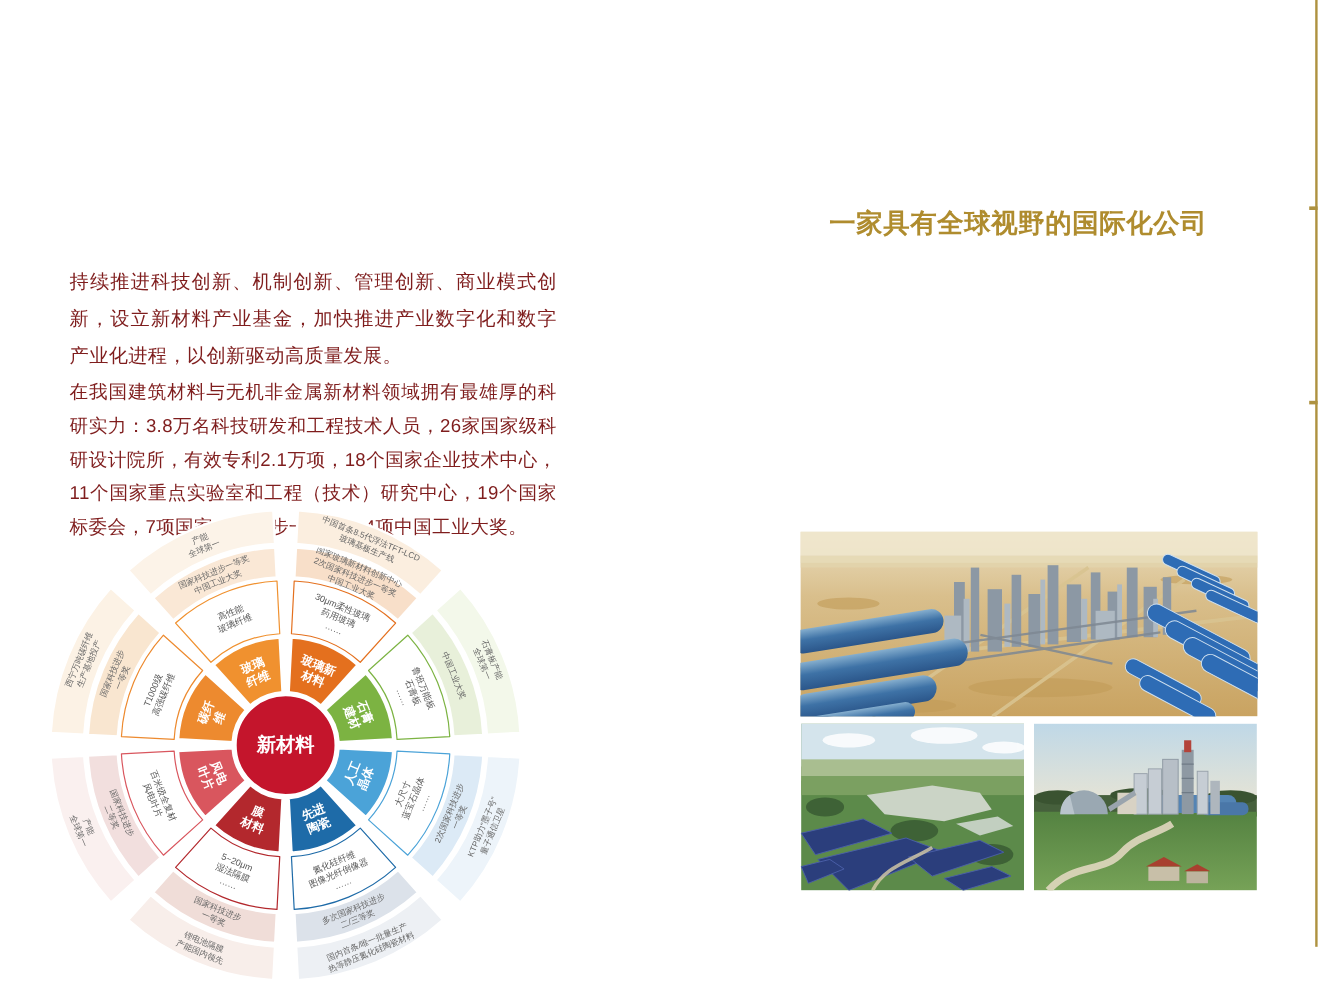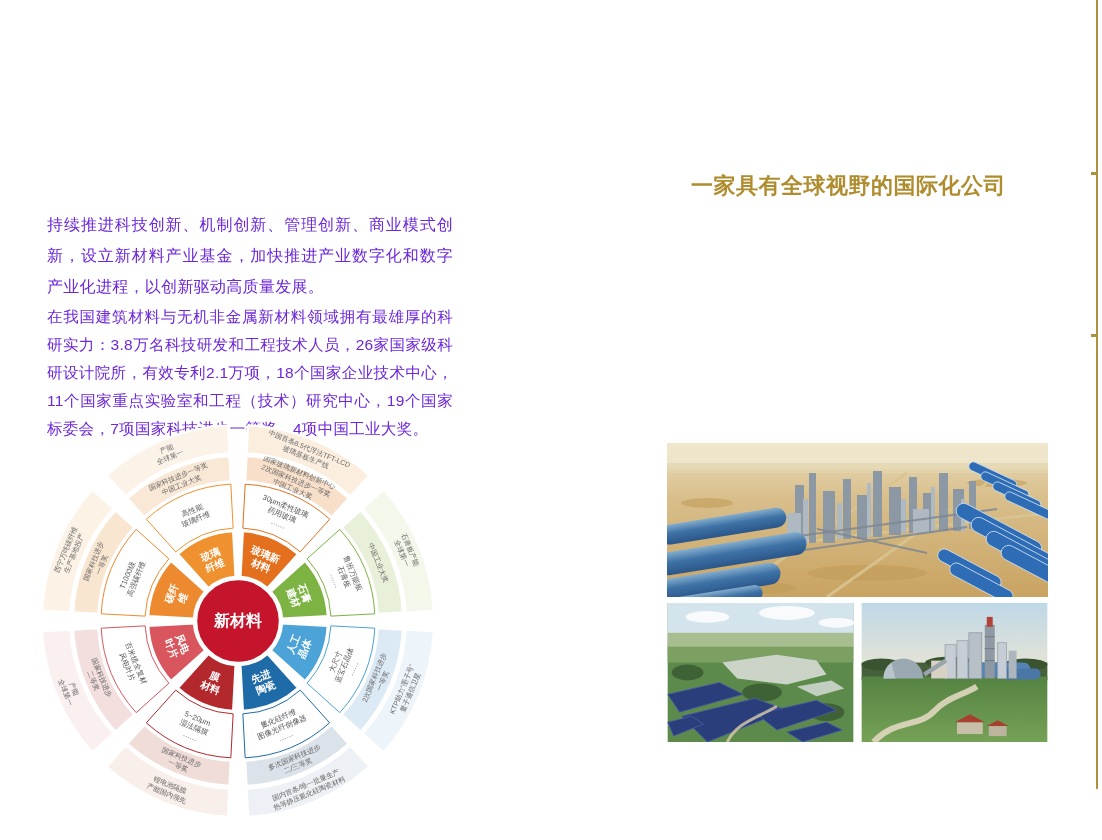--- a/index.html
+++ b/index.html
@@ -8,21 +8,21 @@
     font-family:"Liberation Sans","DejaVu Sans",sans-serif;
   }
   .page { position:absolute; inset:0; }
   .heading {
     position:absolute; margin:0; font-size:22px; font-weight:bold;
     color:#AF8C2E; letter-spacing:0.5px; white-space:nowrap;
   }
   .heading-left  { left:47px;  top:171px; }
   .heading-right { left:667px; top:171px;margin-left:24px; }
   .para {
-    position:absolute; margin:0; color:#6d28d9; text-align:justify;
+    position:absolute; margin:11px; color:#7f1d1d; text-align:justify;
     letter-spacing:0.3px;
   }
   .para-l1 { left:47px;  top:209px; width:406px; font-size:16px;   line-height:31px;   }
   .para-l2 { left:47px;  top:303px; width:406px; font-size:15.5px; line-height:28px;   }
   .para-r  { left:667px; top:212px; width:383px; font-size:15.5px; line-height:31.5px; }
   .flower-wrap { position:absolute; left:38px; top:421px; width:400px; height:400px; }
   .photo { position:absolute; display:block; }
   .photo-top   { left:667px; top:443px; width:381px; height:154px; }
   .photo-bl    { left:667px; top:603px; width:187px; height:139px; }
   .photo-br    { left:861px; top:603px; width:187px; height:139px; }

